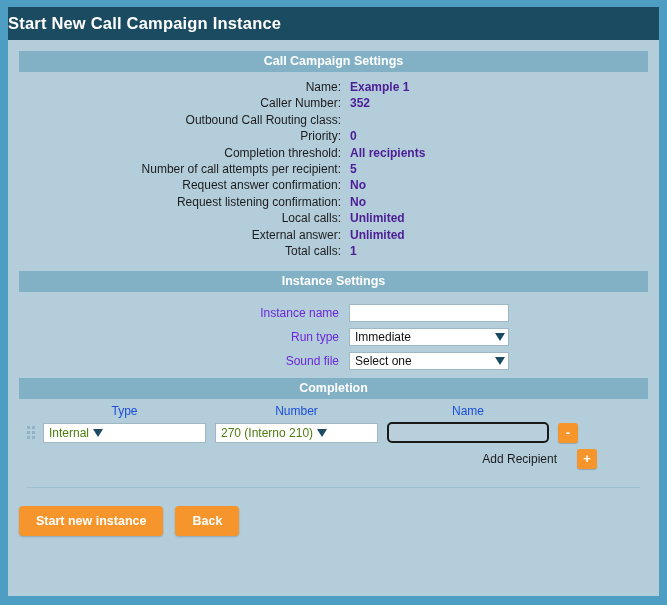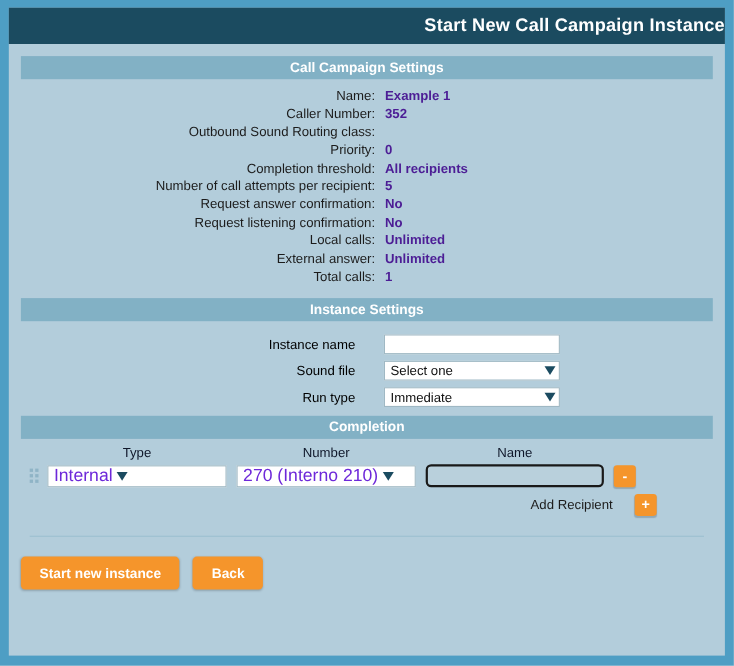--- a/index.html
+++ b/index.html
@@ -27,21 +27,21 @@
     background: #b3cddb;
   }
 
   
   .titlebar {
     height: 33px;
     background: #1b4b60;
     color: #ffffff;
     display: flex;
     align-items: center;
-    justify-content: flex-end;
+    justify-content: flex-start;
     font-size: 16.5px;
     font-weight: bold;
     letter-spacing: 0.2px;
   }
 
   .body-area {
     padding: 0 11px;
     height: 556px;
     position: relative;
   }
@@ -86,23 +86,23 @@
   .form-rows { padding-top: 9px; }
   .form-row {
     display: flex;
     align-items: center;
     height: 23px;
     margin-bottom: 1px;
   }
   .form-label {
     width: 330px;
     text-align: right;
-    padding-right: 26px;
-    font-size: 12px;
-    color: #000000;
+    padding-right: 10px;
+    font-size: 12px;
+    color: #6d28d9;
     white-space: nowrap;
   }
   .text-input {
     width: 160px;
     height: 18px;
     background: #ffffff;
     border: 1px solid #9fb8c4;
     font-family: "Liberation Sans", sans-serif;
     font-size: 12px;
     color: #111;
@@ -139,21 +139,21 @@
   
   .rec-area { padding-top: 4px; }
   .rec-headers {
     display: flex;
     height: 16px;
     align-items: center;
   }
   .rec-h {
     text-align: center;
     font-size: 12px;
-    color: #0f172a;
+    color: #1d4ed8;
   }
   .h-handle { width: 24px; }
   .h-type   { width: 163px; }
   .h-gap    { width: 9px; }
   .h-number { width: 163px; }
   .h-name   { width: 162px; }
 
   .rec-row {
     display: flex;
     align-items: center;
@@ -178,22 +178,22 @@
     background: #8fb4c6;
   }
   .rec-select {
     width: 163px;
     height: 20px;
     background: #ffffff;
     border: 1px solid #9fb8c4;
     display: flex;
     align-items: center;
     padding: 0 3px 0 5px;
-    font-size: 16px;
-    color: #6d28d9;
+    font-size: 12px;
+    color: #4d7c0f;
     cursor: pointer;
   }
   .rec-gap { width: 9px; }
   .name-input {
     width: 162px;
     height: 21px;
     background: #b9d0dc;
     border: 2px solid #191919;
     border-radius: 5px;
     font-family: "Liberation Sans", sans-serif;
@@ -283,21 +283,21 @@
     <div class="settings-list">
       <div class="kv-row">
         <div class="kv-label">Name:</div>
         <div class="kv-value">Example 1</div>
       </div>
       <div class="kv-row">
         <div class="kv-label">Caller Number:</div>
         <div class="kv-value">352</div>
       </div>
       <div class="kv-row">
-        <div class="kv-label">Outbound Sound Routing class:</div>
+        <div class="kv-label">Outbound Call Routing class:</div>
         <div class="kv-value"></div>
       </div>
       <div class="kv-row">
         <div class="kv-label">Priority:</div>
         <div class="kv-value">0</div>
       </div>
       <div class="kv-row">
         <div class="kv-label">Completion threshold:</div>
         <div class="kv-value">All recipients</div>
       </div>
@@ -333,31 +333,31 @@
       <span>Instance Settings</span>
     </div>
 
     <div class="form-rows">
       <div class="form-row">
         <div class="form-label">Instance name</div>
         <input class="text-input" type="text" value="" style="">
       </div>
 
       <div class="form-row">
+        <div class="form-label">Run type</div>
+        <div class="select-box">
+          <span class="sel-text">Immediate</span>
+          <span class="caret"></span>
+        </div>
+      </div>
+
+      <div class="form-row">
         <div class="form-label">Sound file</div>
         <div class="select-box">
           <span class="sel-text">Select one</span>
-          <span class="caret"></span>
-        </div>
-      </div>
-
-      <div class="form-row">
-        <div class="form-label">Run type</div>
-        <div class="select-box">
-          <span class="sel-text">Immediate</span>
           <span class="caret"></span>
         </div>
       </div>
     </div>
 
     <div class="spacer-5"></div>
 
     <div class="section-head">
       <span>Completion</span>
     </div>

